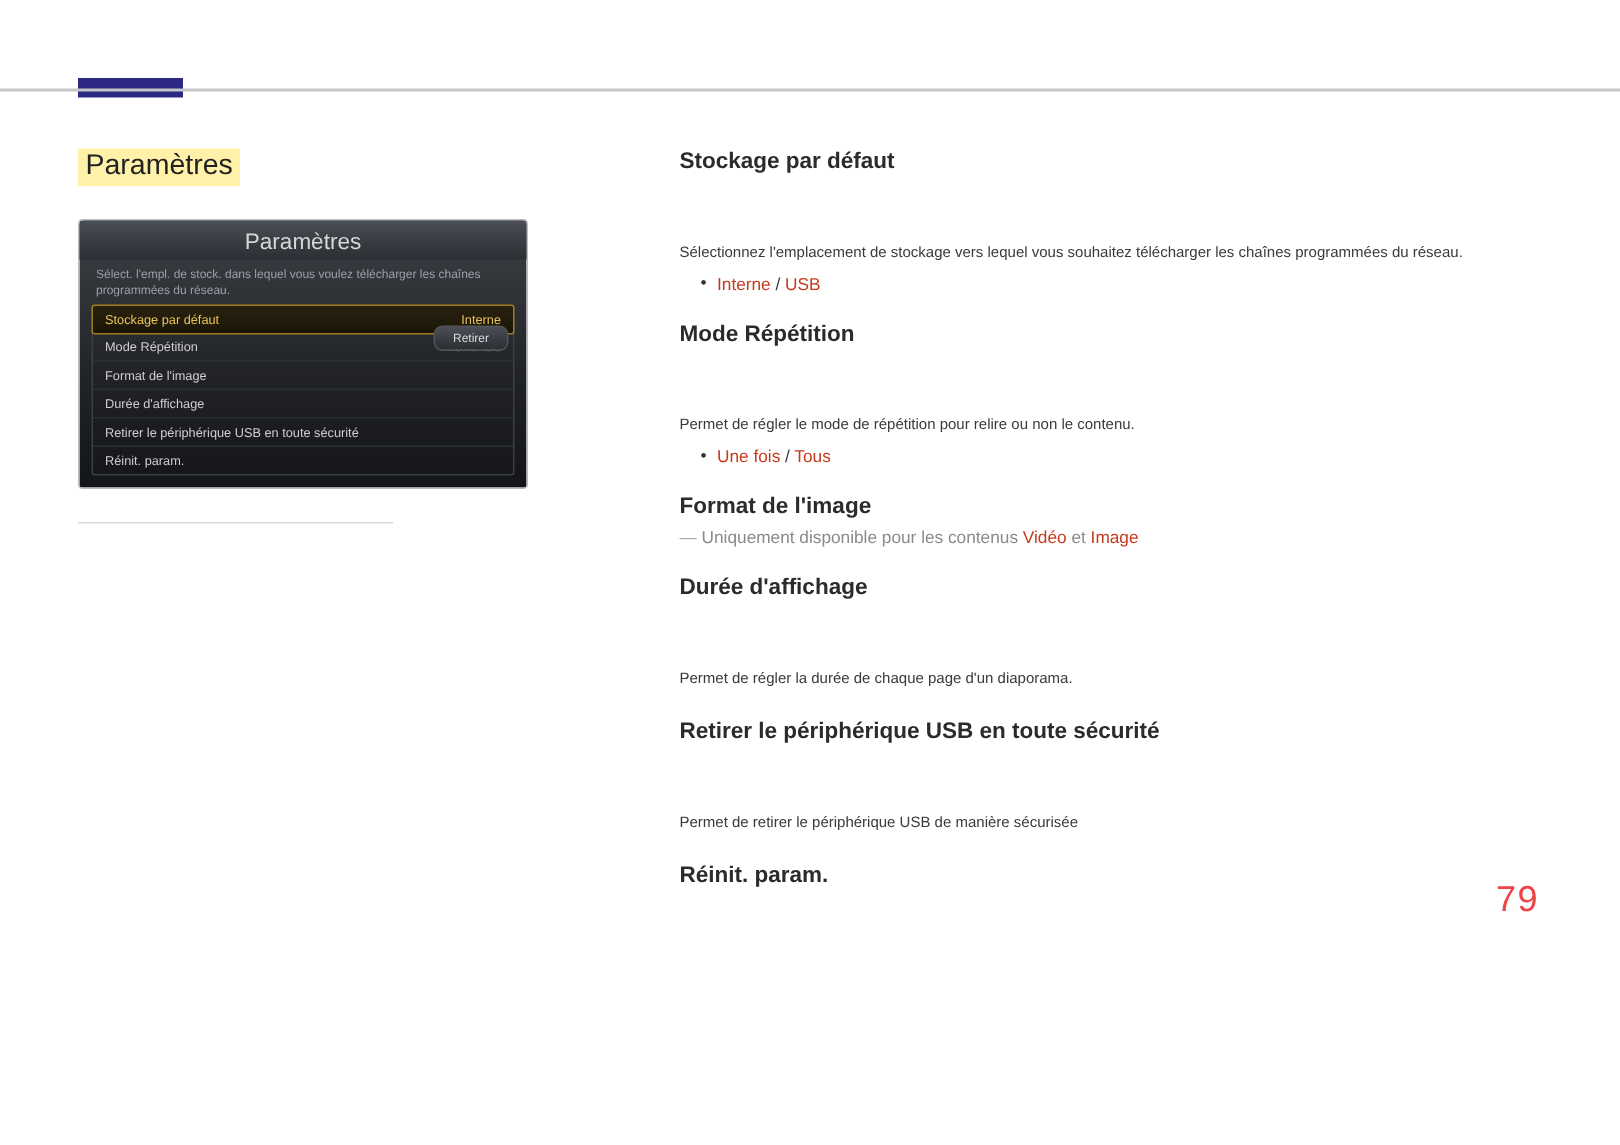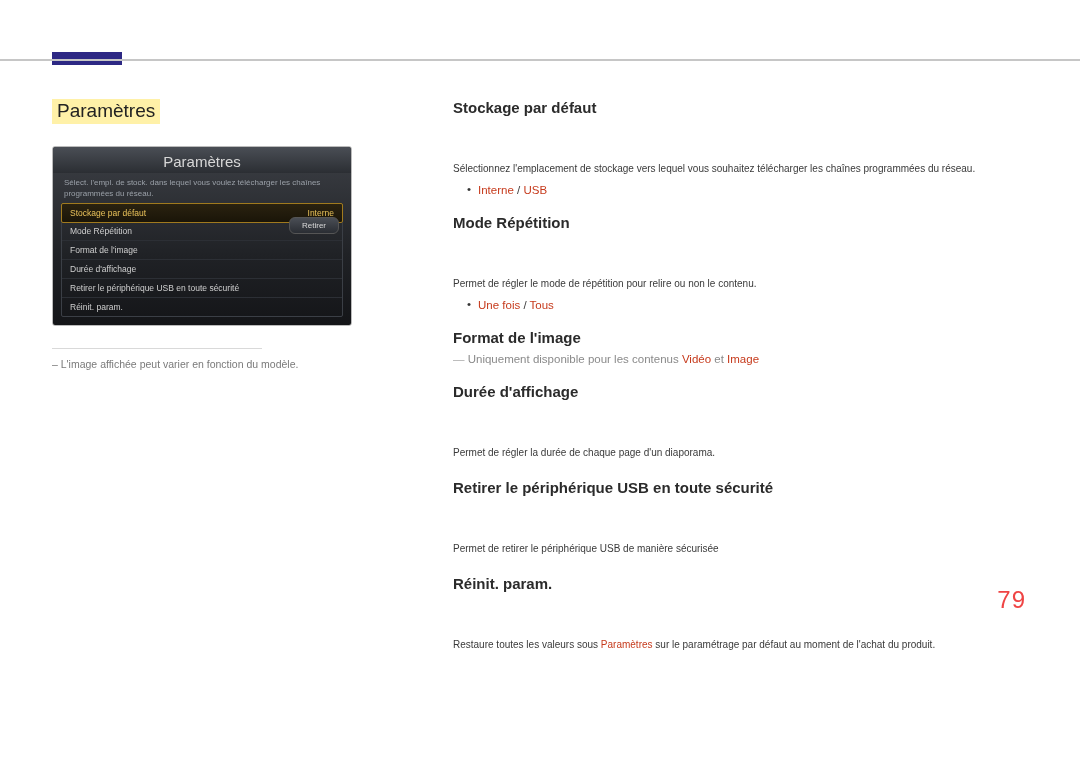--- a/index.html
+++ b/index.html
@@ -75,23 +75,20 @@
           </div>
           <div class="menu-row">
             <span>Réinit. param.</span>
             <span class="menu-val"></span>
           </div>
         </div>
       </div>
     </div>
 
     <hr class="divider-thin">
-    <div class="note">
-      <span>– </span><span>L'image affichée peut varier en fonction du modèle.</span>
-    </div>
   </div>
 
   <div class="right-col">
 
     <div class="block">
       <div class="h5">Stockage par défaut</div>
       <p class="body">Sélectionnez l'emplacement de stockage vers lequel vous souhaitez télécharger les chaînes programmées du réseau.</p>
       <ul class="bul">
         <li><span class="hl">Interne</span><span> / </span><span class="hl">USB</span></li>
       </ul>
@@ -117,21 +114,18 @@
       <p class="body">Permet de régler la durée de chaque page d'un diaporama.</p>
     </div>
 
     <div class="block">
       <div class="h5">Retirer le périphérique USB en toute sécurité</div>
       <p class="body">Permet de retirer le périphérique USB de manière sécurisée</p>
     </div>
 
     <div class="block">
       <div class="h5">Réinit. param.</div>
-      <p class="body">
-        <span>Restaure toutes les valeurs sous </span><span class="hl">Paramètres</span><span> sur le paramétrage par défaut au moment de l'achat du produit.</span>
-      </p>
     </div>
 
   </div>
 
   <div class="pagenum">79</div>
 </div>
 
 </body></html>

